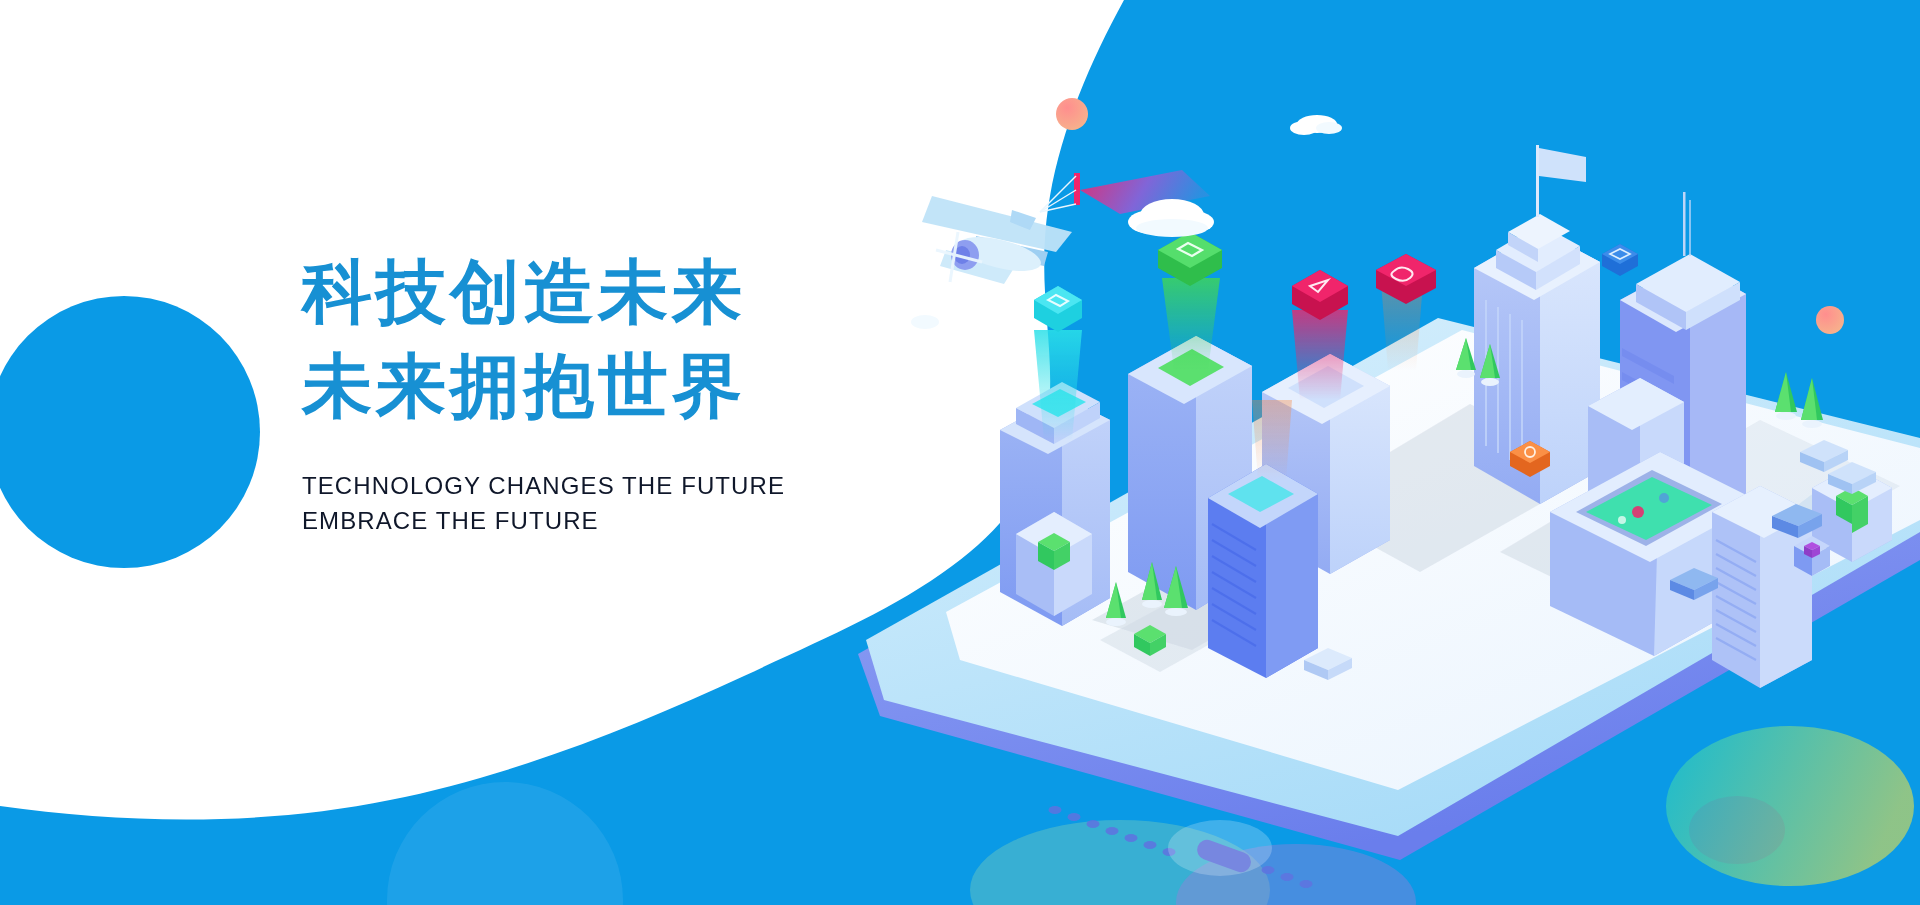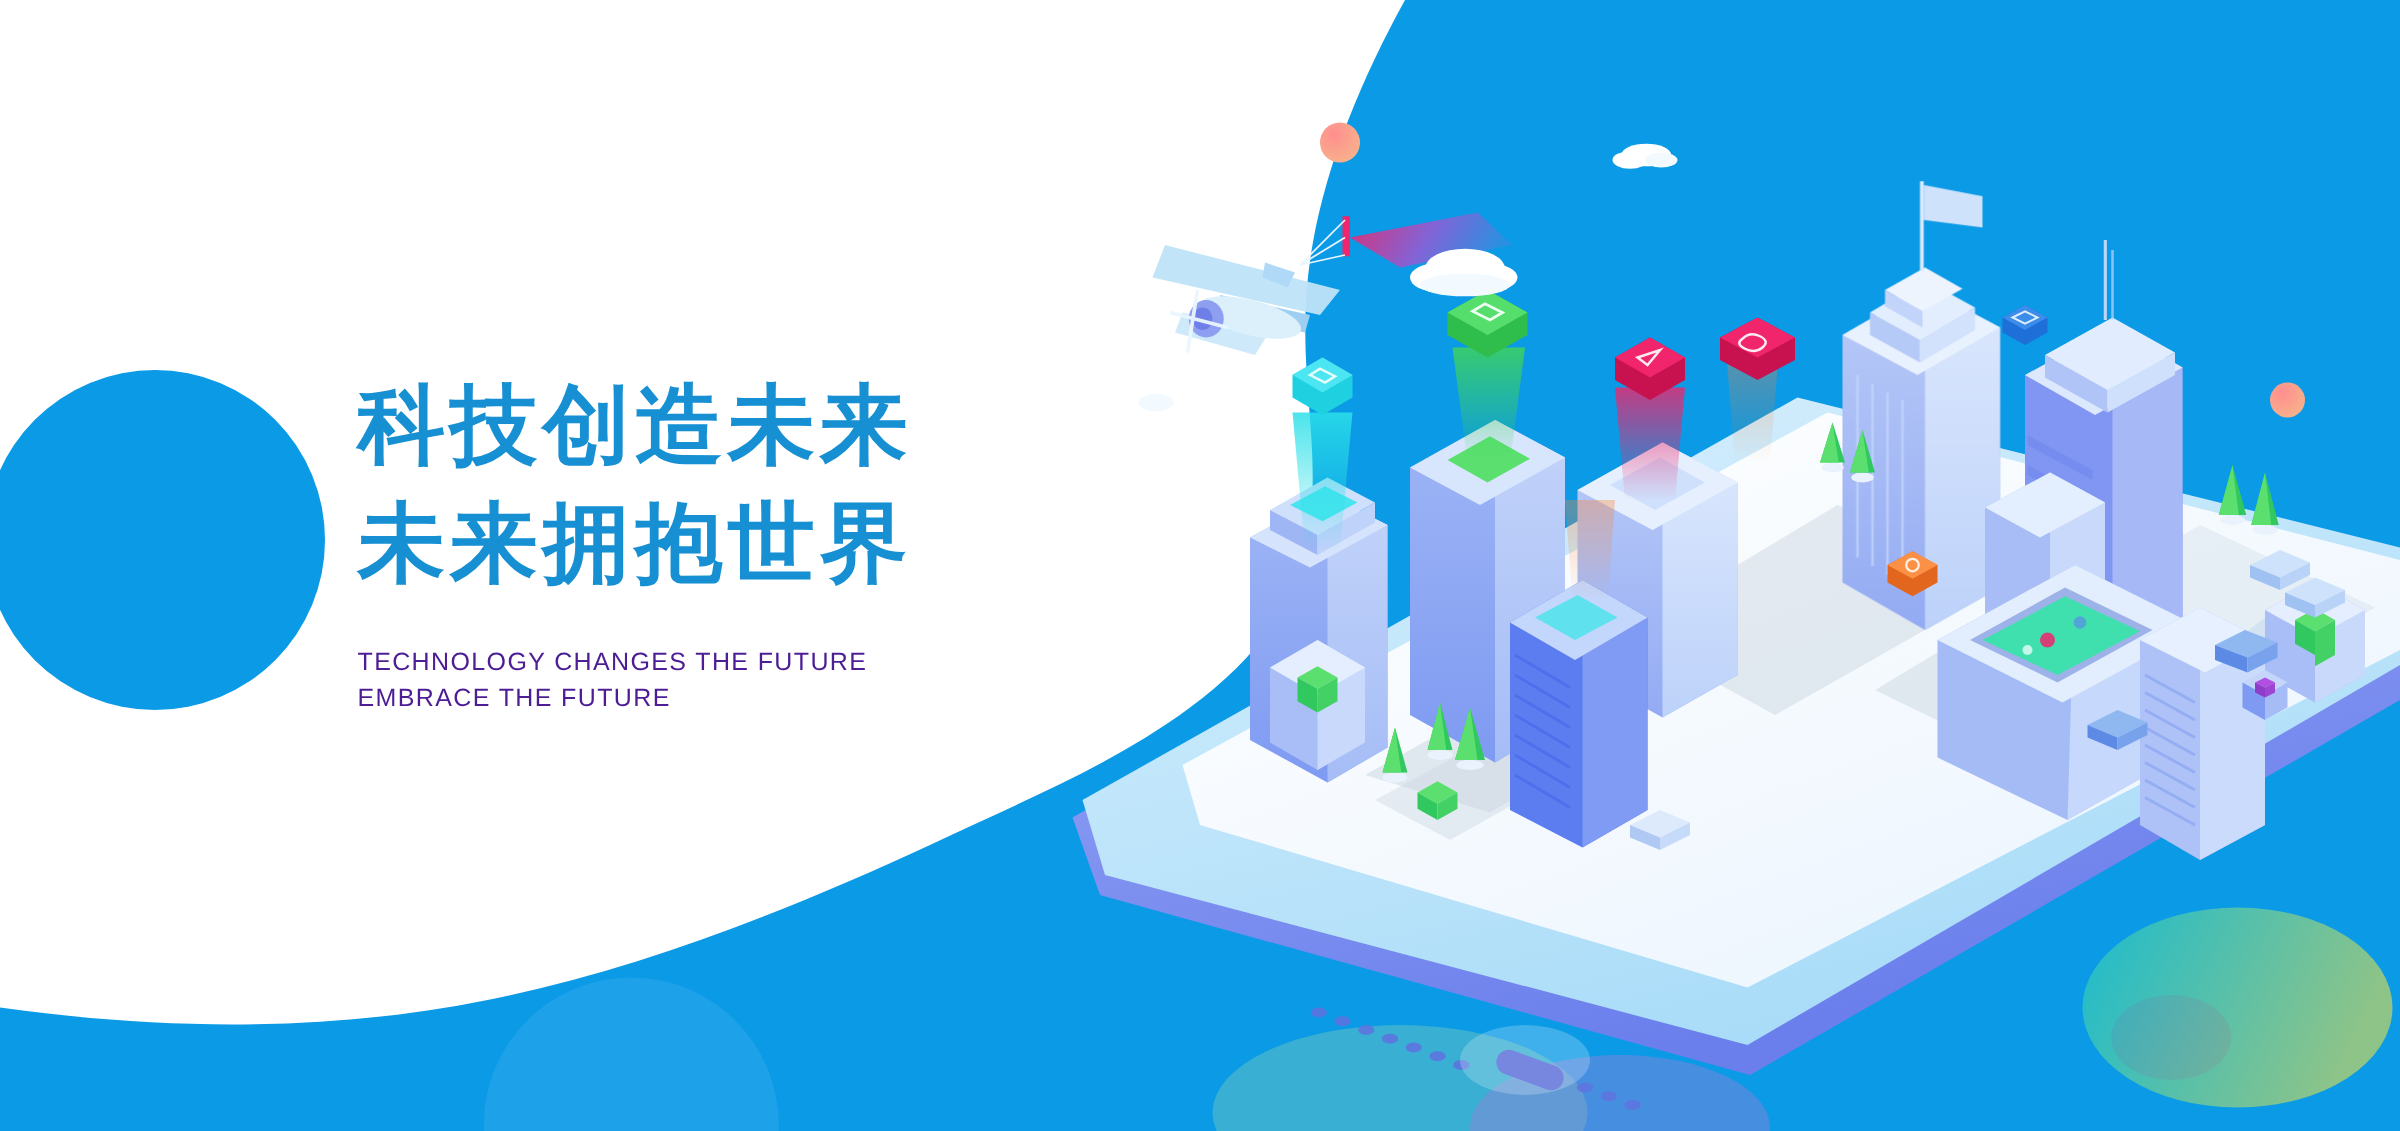--- a/index.html
+++ b/index.html
@@ -8,42 +8,42 @@
     background:#0A9AE6;
     font-family:"Liberation Sans","DejaVu Sans",sans-serif;
     position:relative;
   }
   .stage{position:absolute;inset:0;width:1920px;height:905px;overflow:hidden;}
   .layer{position:absolute;inset:0;width:1920px;height:905px;}
   svg.layer{display:block;}
 
   
   .copy{
-    position:absolute;left:286px;top:246px;width:620px;z-index:40;margin-top:48px;
+    position:absolute;left:302px;top:246px;width:620px;z-index:40;
   }
   .headline{
     font-family:"DejaVu Sans","Liberation Sans",sans-serif;
     font-size:70px;
     font-weight:bold;
     letter-spacing:4px;
     line-height:1.34;
     color:#1790D3;
     margin:0;
     white-space:nowrap;
   }
   .headline span{display:block;}
   .sub{
     margin:0;
     padding-top:34px;
     font-family:"Liberation Sans","DejaVu Sans",sans-serif;
-    font-size:20px;
+    font-size:24px;
     font-weight:400;
     letter-spacing:1.1px;
     line-height:1.47;
-    color:#4c1d95;
+    color:#0f172a;
     white-space:nowrap;
   }
   .sub span{display:block;}
 </style>
 </head>
 <body>
 
 <div class="stage">
 
   <svg class="layer" viewBox="0 0 1920 905" preserveAspectRatio="none">

